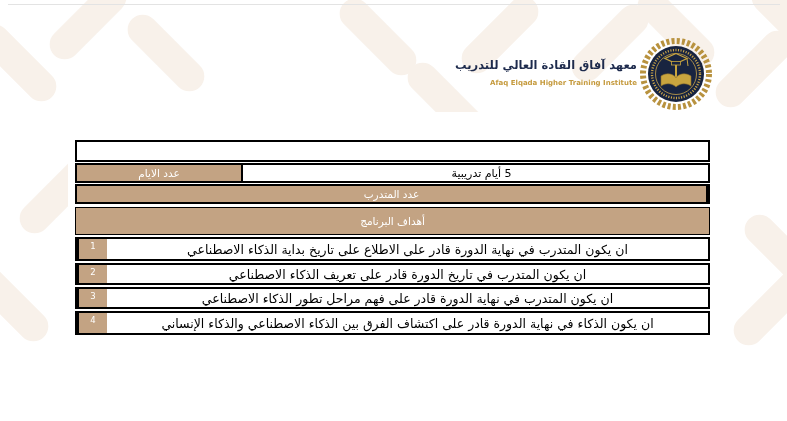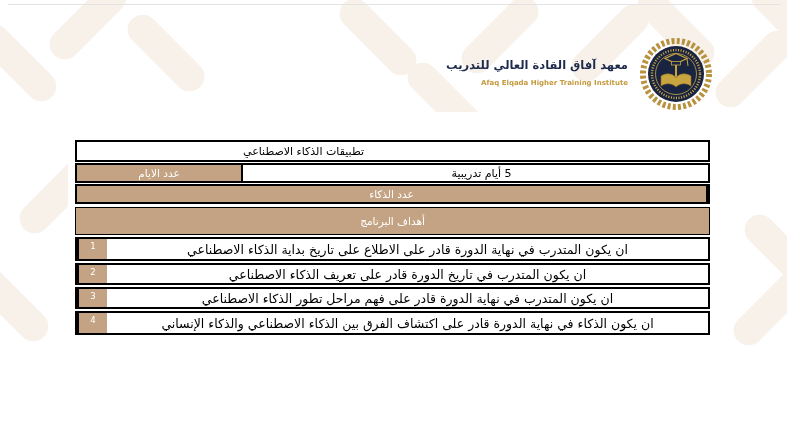--- a/index.html
+++ b/index.html
@@ -22,21 +22,21 @@
     background:#e3e3e3; z-index:0;
   }
   
   .content-panel {
     position:absolute; left:68px; top:112px; width:652px; height:220px;
     background:#ffffff; z-index:1;
   }
   
   .logo-block {
     position:absolute; top:36px; right:73px; z-index:2;
-    display:flex; align-items:center; gap:10px;
+    display:flex; align-items:center; gap:1px;
   }
   .logo-text { text-align:right; direction:rtl; margin-top:-4px; }
   .logo-ar { color:#1e2b4d; font-size:11.5px; font-weight:bold; white-space:nowrap; }
   .logo-en { color:#c59a3d; font-size:7px; font-weight:bold; white-space:nowrap; margin-top:7px; }
   .emblem { width:76px; height:76px; display:block; }
   
   .doc { position:absolute; left:75px; top:140px; width:635px; z-index:2; direction:rtl; }
   .info-row {
     display:flex; flex-direction:row-reverse;
     border:2px solid #000; background:#fff; margin-bottom:1px;
@@ -108,30 +108,29 @@
     <line x1="49" y1="22.5" x2="50" y2="30" stroke="#c9a53f" stroke-width="1"></line>
     <rect x="33.5" y="25.5" width="9" height="3.5" fill="#182440" stroke="#c9a53f" stroke-width="0.8"></rect>
     <line x1="38" y1="29" x2="38" y2="41" stroke="#c9a53f" stroke-width="2"></line>
     <path d="M23,40 C29,36 35,38 38,41.5 C41,38 47,36 53,40 L53,50 C47,46 41,48 38,51 C35,48 29,46 23,50 Z" fill="#c9a53f" stroke="#8a6d2a" stroke-width="0.6"></path>
   </svg>
 </div>
 
 <div class="doc">
 
   <div class="info-row h22">
-    <div class="val">تطبيقات الذكاء الاصطناعي</div>
   </div>
 
   <div class="info-row h20">
     <div class="lbl">عدد الايام</div>
     <div class="val">5 أيام تدريبية</div>
   </div>
 
   <div class="info-row h20">
-    <div class="lbl">عدد الذكاء</div>
+    <div class="lbl">عدد المتدرب</div>
   </div>
 
   <div class="section-head">أهداف البرنامج</div>
 
   <div class="obj-row oh24">
     <div class="num">1</div>
     <div class="txt">ان يكون المتدرب في نهاية الدورة قادر على الاطلاع على تاريخ بداية الذكاء الاصطناعي</div>
   </div>
 
   <div class="obj-row oh22">

